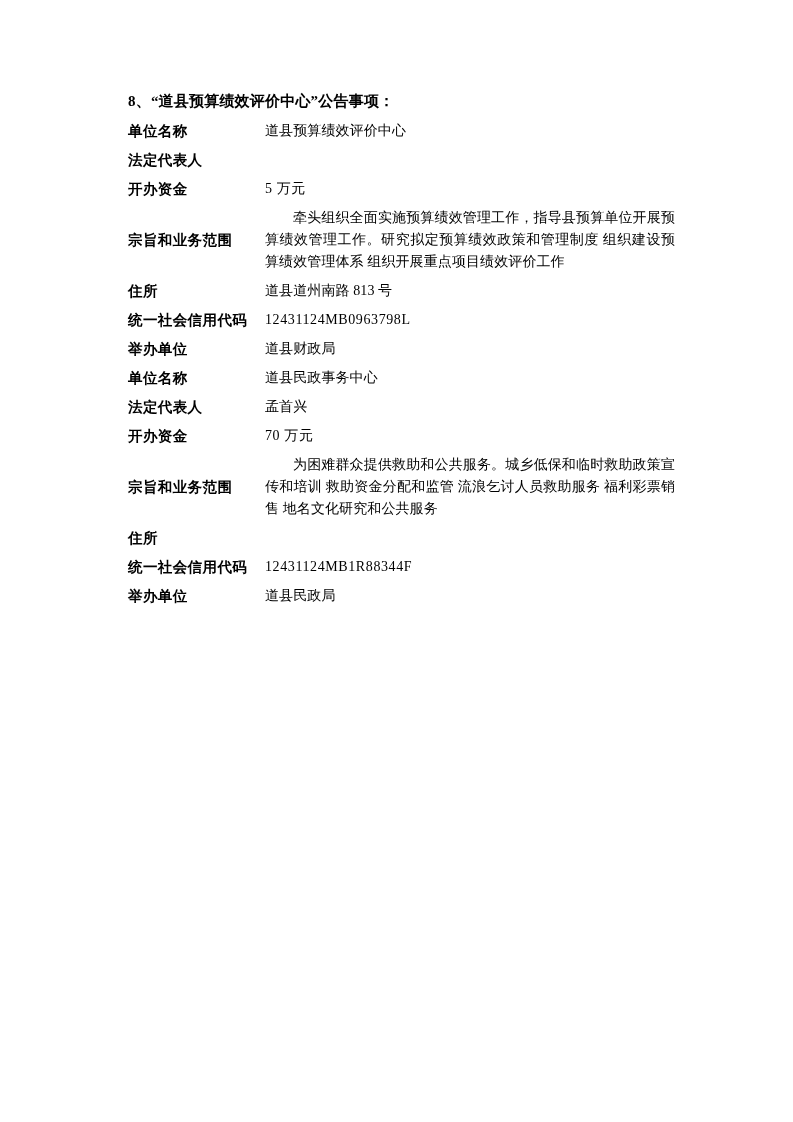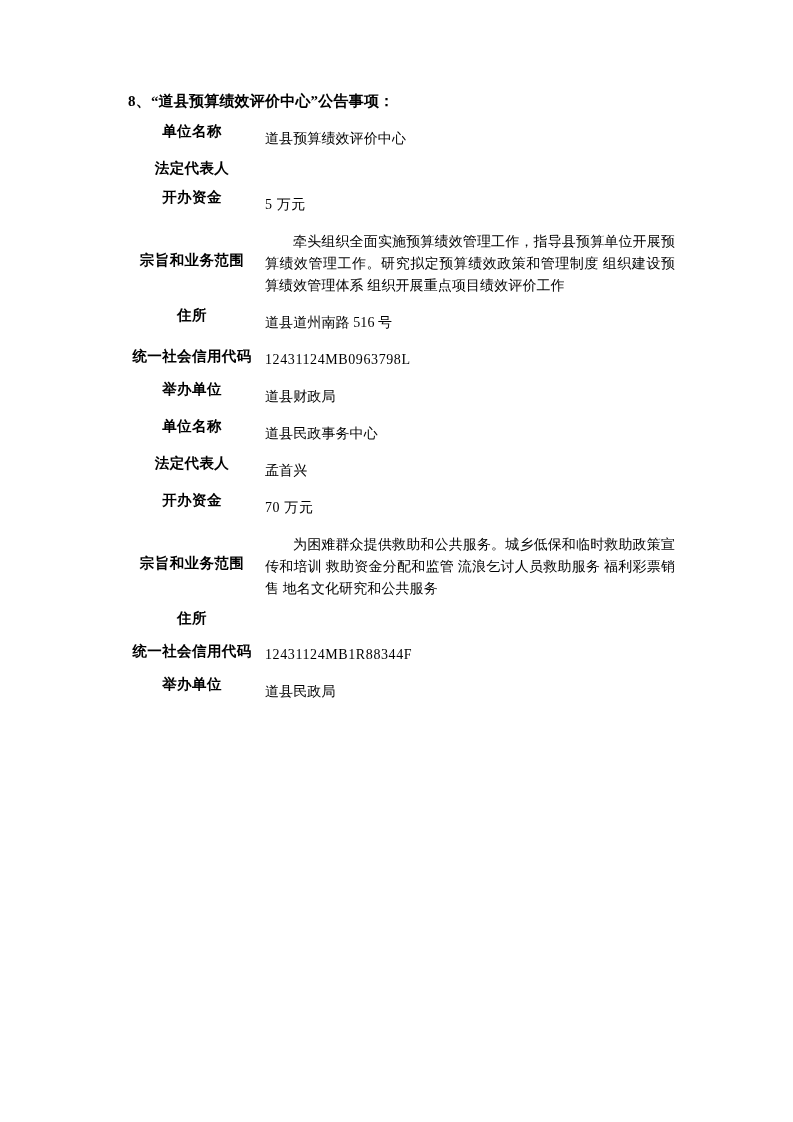--- a/index.html
+++ b/index.html
@@ -42,39 +42,38 @@
     display: block;
   }
   .row {
     display: flex;
     align-items: flex-start;
     margin-bottom: 7px;
   }
   .row-label {
     flex: 0 0 128px;
     width: 128px;
-    text-align: center;
+    text-align: left;
     font-weight: bold;
     font-size: 14.5px;
     line-height: 22px;
     letter-spacing: 0.4px;
     padding-right: 0;
     box-sizing: border-box;
   }
   .row-label.two-line {
     line-height: 21px;
   }
   .row-value {
     flex: 1 1 auto;
     padding-left: 9px;
     font-size: 14px;
     line-height: 22px;
     letter-spacing: 0.1px;
     text-align: justify;
-    margin-top: 8px;
   }
   .row-value.indent-first {
     text-indent: 28px;
   }
   .row.scope .row-label {
     align-self: center;
   }
   .row.code .row-label {
     align-self: center;
   }
@@ -105,21 +104,21 @@
         <div class="row-value nowrap-num">5 万元</div>
       </div>
 
       <div class="row scope">
         <div class="row-label">宗旨和业务范围</div>
         <div class="row-value indent-first">牵头组织全面实施预算绩效管理工作，指导县预算单位开展预算绩效管理工作。研究拟定预算绩效政策和管理制度 组织建设预算绩效管理体系 组织开展重点项目绩效评价工作</div>
       </div>
 
       <div class="row">
         <div class="row-label">住所</div>
-        <div class="row-value">道县道州南路 516 号</div>
+        <div class="row-value">道县道州南路 813 号</div>
       </div>
 
       <div class="row code">
         <div class="row-label two-line">统一社会信用代码</div>
         <div class="row-value nowrap-num">12431124MB0963798L</div>
       </div>
 
       <div class="row">
         <div class="row-label">举办单位</div>
         <div class="row-value">道县财政局</div>

